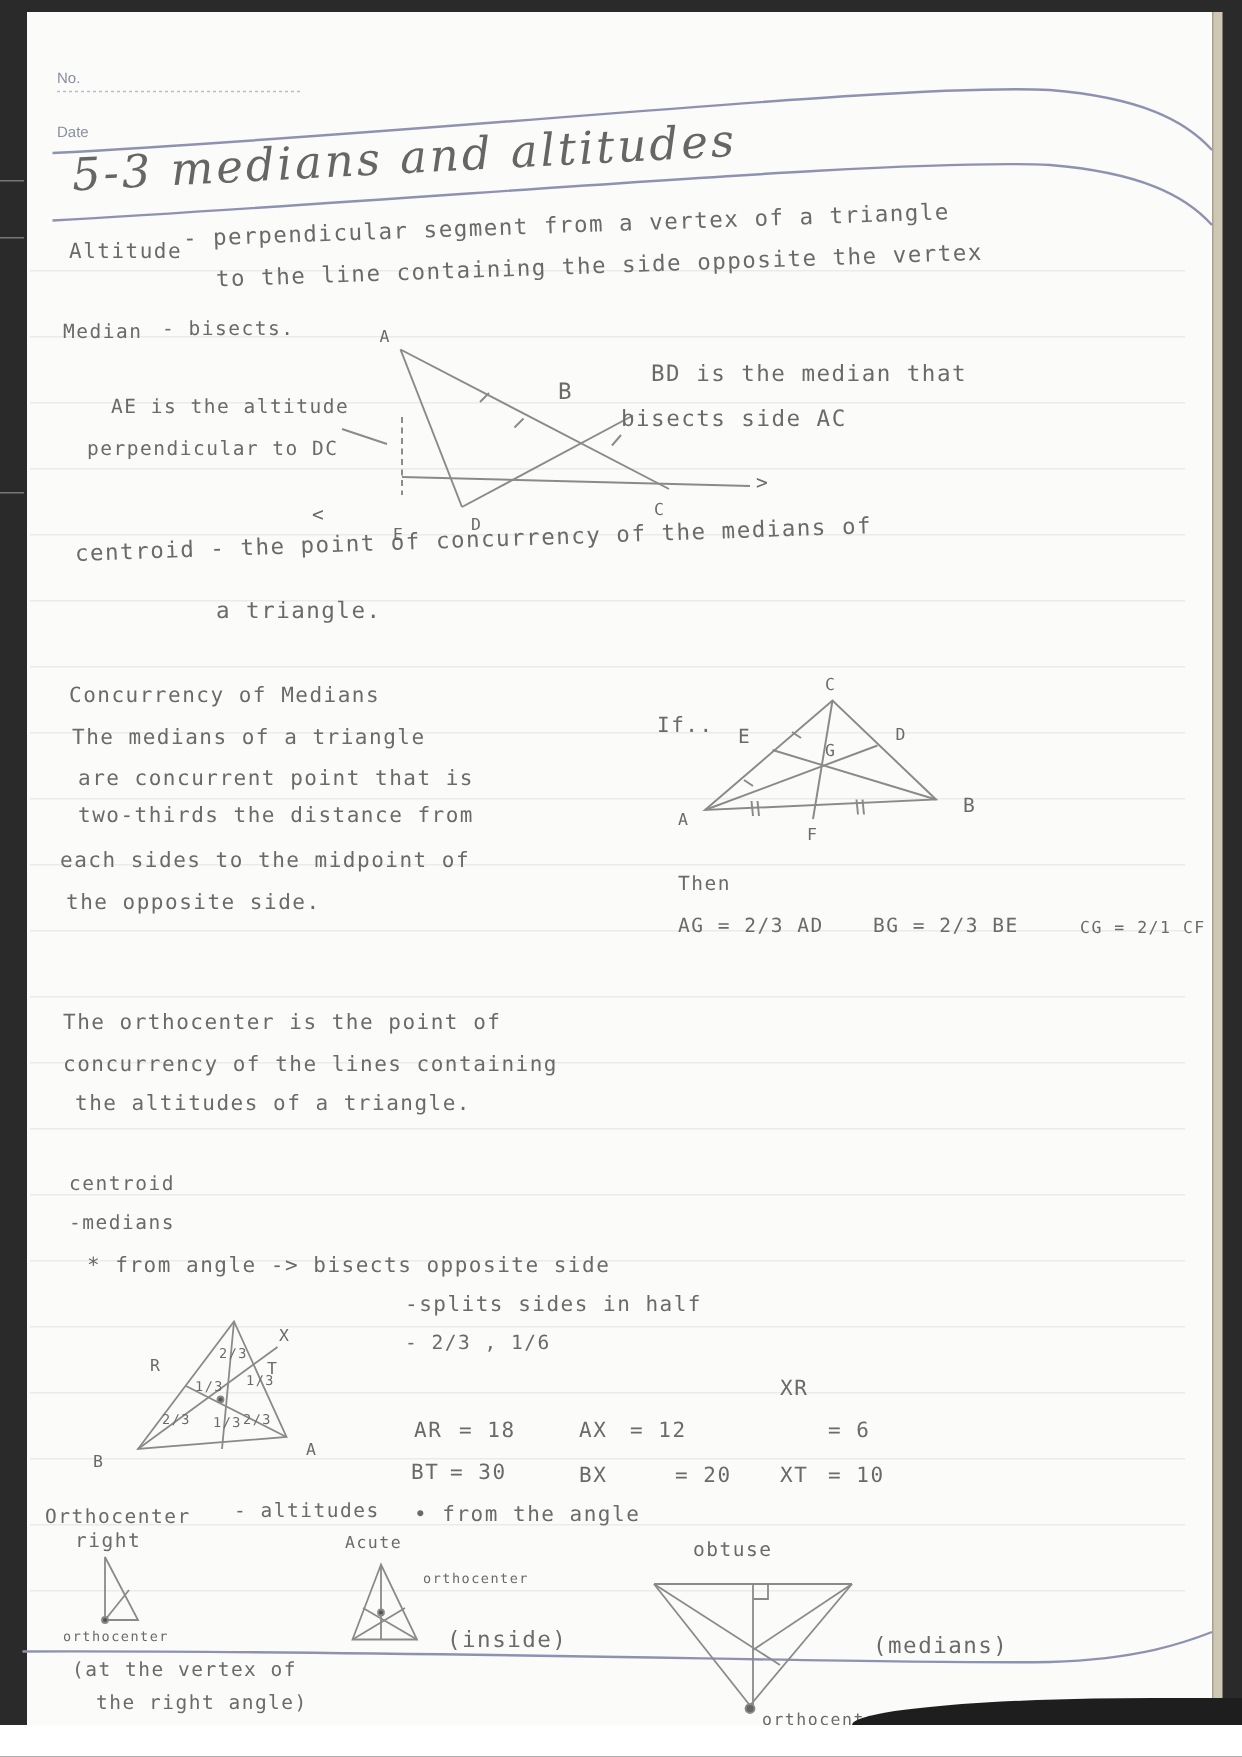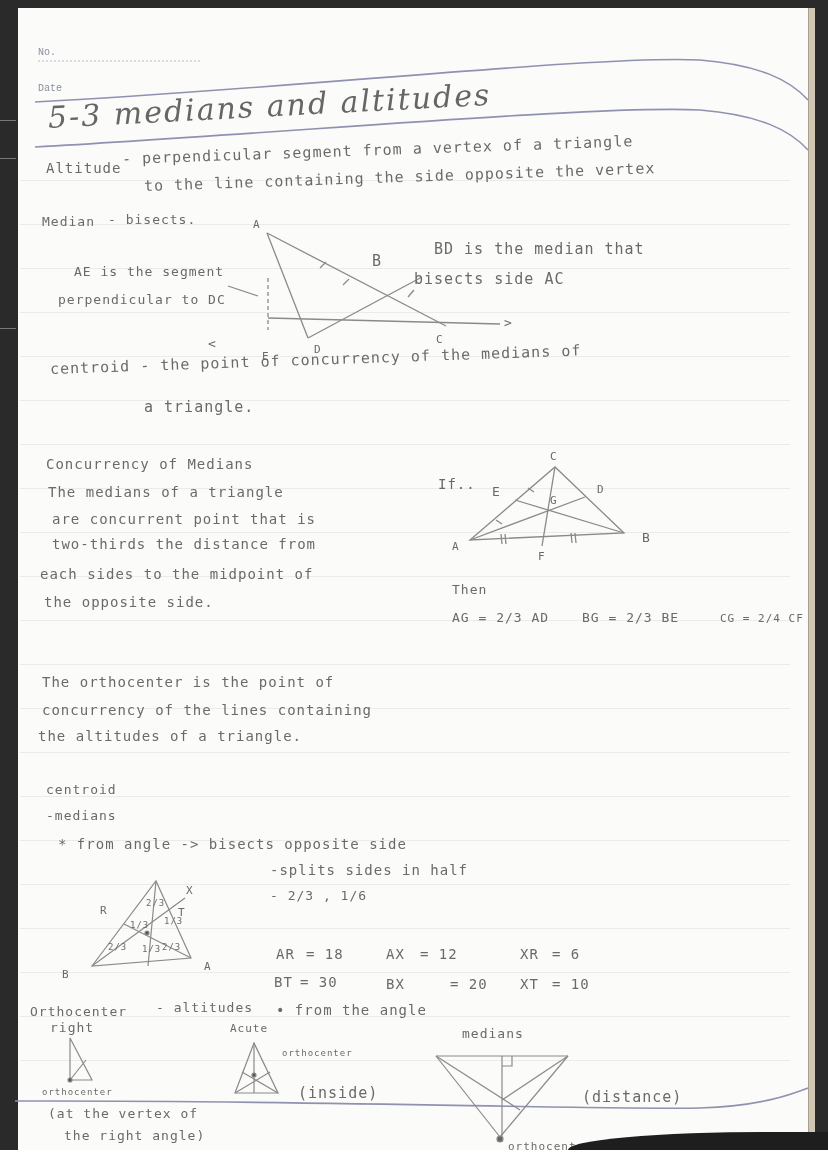--- a/index.html
+++ b/index.html
@@ -3,21 +3,21 @@
 <meta charset="utf-8">
 <style>
   html,body{margin:0;padding:0;}
   body{width:828px;height:1171px;background:#2a2a2a;position:relative;overflow:hidden;font-family:"DejaVu Sans",sans-serif;}
   .page{position:absolute;left:18px;top:8px;width:790px;height:1155px;background:#fbfbf9;}
   .bottom-dark{position:absolute;left:0;top:1150px;width:828px;height:21px;background:#ffffff;}
   .bottom-dark:after{content:"";position:absolute;right:0;top:-18px;width:260px;height:18px;background:#1e1e1e;border-top-left-radius:200px 18px;}
   .right-edge{position:absolute;left:808px;top:8px;width:6px;height:1150px;background:#cfc6b4;border-left:1px solid #a89f8e;}
   .rule{position:absolute;left:20px;width:770px;height:1px;background:#ecebe8;}
   .hw{position:absolute;color:#6a6a6a;font-family:"DejaVu Sans Mono",monospace;white-space:nowrap;letter-spacing:1px;}
-  .lbl{position:absolute;color:#8a8fa0;font-family:Liberation Mono, monospace;font-size:10px;}
+  .lbl{position:absolute;color:#8a8fa0;font-family:Liberation Sans, sans-serif;font-size:10px;}
   .title{font-family:"DejaVu Serif",serif;font-style:italic;font-size:30px;color:#666;letter-spacing:2px;}
   .s15{font-size:15px;}
   .s14{font-size:14px;}
   .s13{font-size:13px;}
   .s11{font-size:11px;}
   .s9{font-size:9px;}
   .margin-tick{position:absolute;left:0;width:16px;height:1px;background:#777;}
   svg{position:absolute;left:0;top:0;}
 </style>
 </head>
@@ -130,21 +130,21 @@
 <div class="hw s13" style="left:42px;top:214px">Median</div>
 <div class="hw s13" style="left:108px;top:212px">- bisects.</div>
 
 <div class="hw s11" style="left:253px;top:218px">A</div>
 <div class="hw s15" style="left:372px;top:252px">B</div>
 <div class="hw s11" style="left:436px;top:333px">C</div>
 <div class="hw s11" style="left:314px;top:343px">D</div>
 <div class="hw s11" style="left:262px;top:350px">E</div>
 <div class="hw s13" style="left:208px;top:336px">&lt;</div>
 <div class="hw s13" style="left:504px;top:315px">&gt;</div>
-<div class="hw s13" style="left:74px;top:264px">AE is the segment</div>
+<div class="hw s13" style="left:74px;top:264px">AE is the altitude</div>
 <div class="hw s13" style="left:58px;top:292px">perpendicular to DC</div>
 <div class="hw s15" style="left:434px;top:240px">BD is the median that</div>
 <div class="hw s15" style="left:414px;top:270px">bisects side AC</div>
 
 <div class="hw s15" style="left:50px;top:360px;transform:rotate(-2deg);transform-origin:left">centroid - the point of concurrency of the medians of</div>
 <div class="hw s15" style="left:144px;top:398px">a triangle.</div>
 
 <div class="hw s14" style="left:46px;top:456px">Concurrency of Medians</div>
 <div class="hw s14" style="left:48px;top:484px">The medians of a triangle</div>
 <div class="hw s14" style="left:52px;top:511px">are concurrent point that is</div>
@@ -156,25 +156,25 @@
 <div class="hw s11" style="left:550px;top:450px">C</div>
 <div class="hw s13" style="left:492px;top:484px">E</div>
 <div class="hw s11" style="left:550px;top:494px">G</div>
 <div class="hw s11" style="left:597px;top:483px">D</div>
 <div class="hw s11" style="left:452px;top:540px">A</div>
 <div class="hw s11" style="left:538px;top:550px">F</div>
 <div class="hw s13" style="left:642px;top:530px">B</div>
 <div class="hw s13" style="left:452px;top:582px">Then</div>
 <div class="hw s13" style="left:452px;top:610px">AG = 2/3 AD</div>
 <div class="hw s13" style="left:582px;top:610px">BG = 2/3 BE</div>
-<div class="hw s11" style="left:720px;top:612px">CG = 2/4 CF</div>
+<div class="hw s11" style="left:720px;top:612px">CG = 2/1 CF</div>
 
 <div class="hw s14" style="left:42px;top:674px">The orthocenter is the point of</div>
 <div class="hw s14" style="left:42px;top:702px">concurrency of the lines containing</div>
-<div class="hw s14" style="left:38px;top:728px">the altitudes of a triangle.</div>
+<div class="hw s14" style="left:50px;top:728px">the altitudes of a triangle.</div>
 
 <div class="hw s13" style="left:46px;top:782px">centroid</div>
 <div class="hw s13" style="left:46px;top:808px">-medians</div>
 <div class="hw s14" style="left:58px;top:836px">* from angle -&gt; bisects opposite side</div>
 <div class="hw s14" style="left:270px;top:862px">-splits sides in half</div>
 <div class="hw s13" style="left:270px;top:888px">- 2/3 , 1/6</div>
 
 <div class="hw s11" style="left:186px;top:884px">X</div>
 <div class="hw s11" style="left:100px;top:904px">R</div>
 <div class="hw s11" style="left:178px;top:906px">T</div>
@@ -184,21 +184,21 @@
 <div class="hw s9" style="left:164px;top:916px">1/3</div>
 <div class="hw s9" style="left:130px;top:920px">1/3</div>
 <div class="hw s9" style="left:108px;top:942px">2/3</div>
 <div class="hw s9" style="left:142px;top:944px">1/3</div>
 <div class="hw s9" style="left:162px;top:942px">2/3</div>
 
 <div class="hw s14" style="left:276px;top:946px">AR</div>
 <div class="hw s14" style="left:306px;top:946px">= 18</div>
 <div class="hw s14" style="left:386px;top:946px">AX</div>
 <div class="hw s14" style="left:420px;top:946px">= 12</div>
-<div class="hw s14" style="left:520px;top:946px">XR</div>
+<div class="hw s14" style="left:520px;top:918px">XR</div>
 <div class="hw s14" style="left:552px;top:946px">= 6</div>
 <div class="hw s14" style="left:274px;top:974px">BT</div>
 <div class="hw s14" style="left:300px;top:974px">= 30</div>
 <div class="hw s14" style="left:386px;top:976px">BX</div>
 <div class="hw s14" style="left:450px;top:976px">= 20</div>
 <div class="hw s14" style="left:520px;top:976px">XT</div>
 <div class="hw s14" style="left:552px;top:976px">= 10</div>
 
 <div class="hw s13" style="left:30px;top:1004px">Orthocenter</div>
 <div class="hw s13" style="left:156px;top:1000px">- altitudes</div>
@@ -206,17 +206,17 @@
 
 <div class="hw s13" style="left:50px;top:1020px">right</div>
 <div class="hw s9" style="left:42px;top:1087px">orthocenter</div>
 <div class="hw s13" style="left:48px;top:1106px">(at the vertex of</div>
 <div class="hw s13" style="left:64px;top:1128px">the right angle)</div>
 
 <div class="hw s11" style="left:230px;top:1022px">Acute</div>
 <div class="hw s9" style="left:282px;top:1048px">orthocenter</div>
 <div class="hw s15" style="left:298px;top:1084px">(inside)</div>
 
-<div class="hw s13" style="left:462px;top:1026px">medians</div>
-<div class="hw s15" style="left:582px;top:1088px">(distance)</div>
+<div class="hw s13" style="left:462px;top:1026px">obtuse</div>
+<div class="hw s15" style="left:582px;top:1088px">(medians)</div>
 <div class="hw s11" style="left:508px;top:1140px">orthocenter</div>
 
 <div class="bottom-dark"></div>
 
 </body></html>

